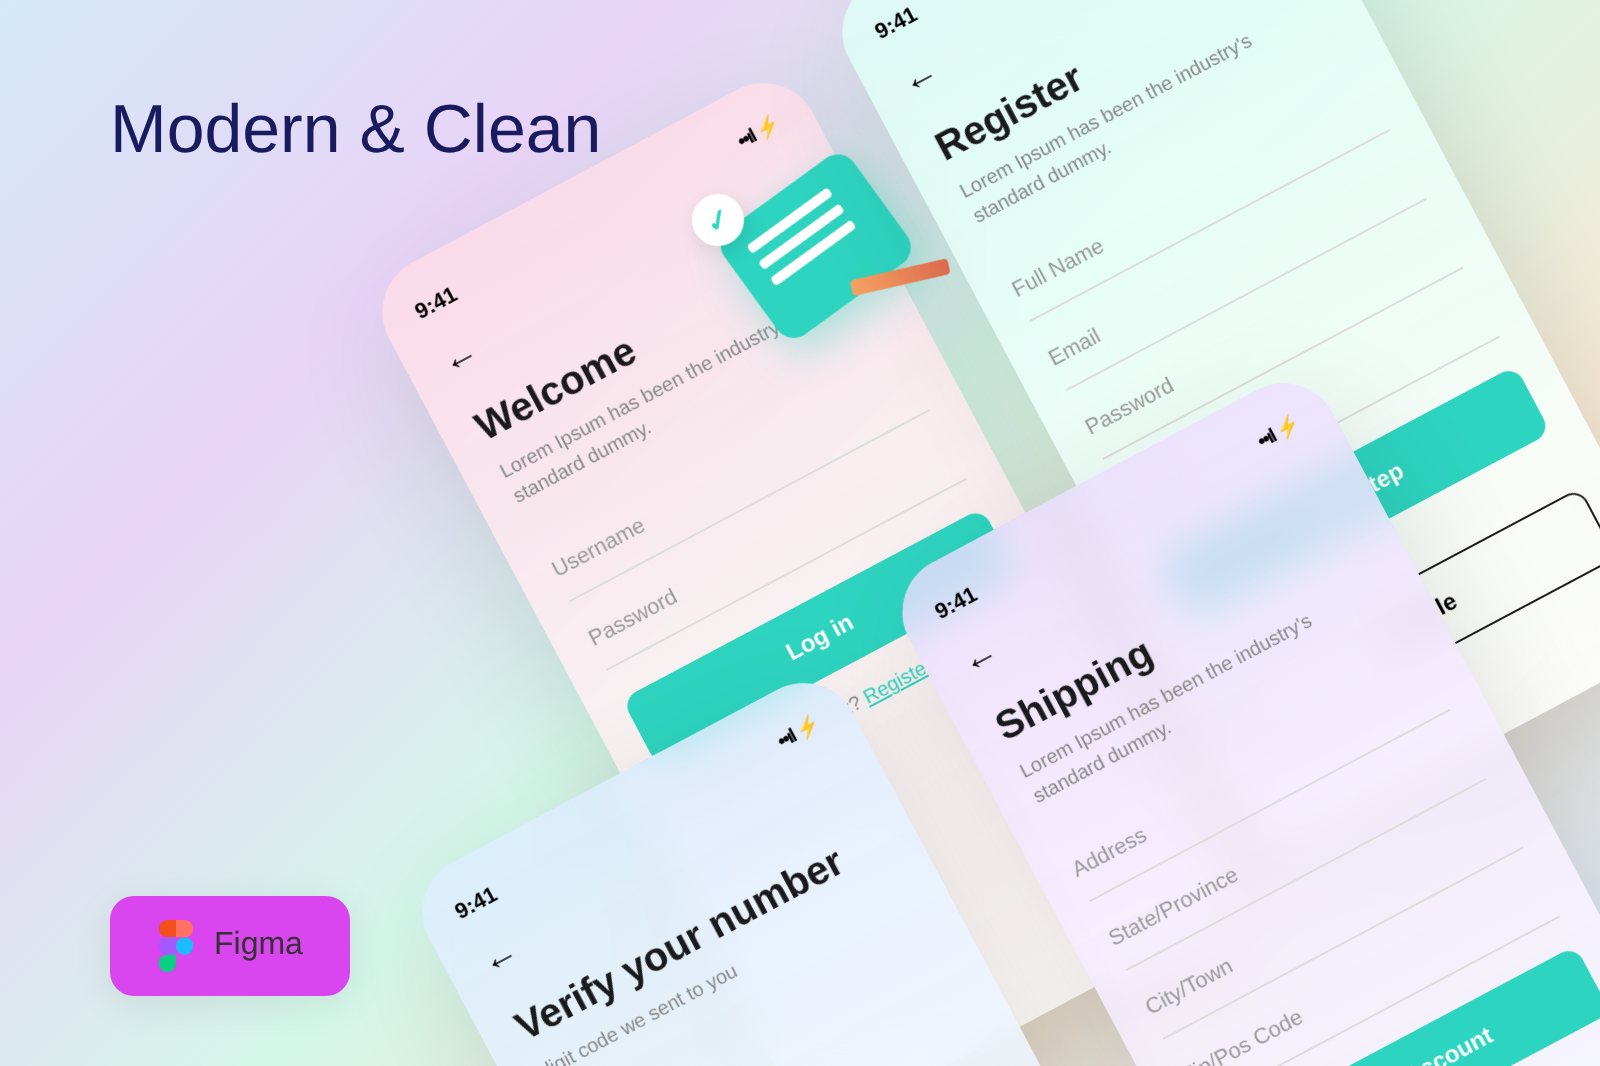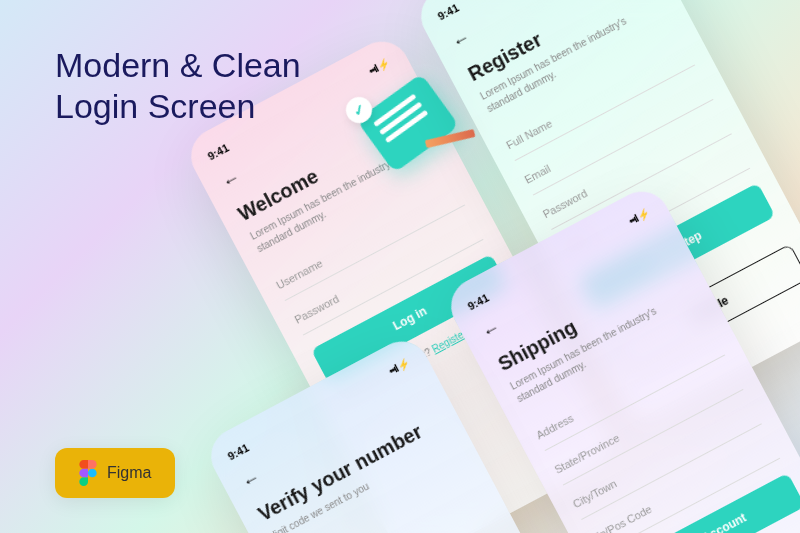--- a/index.html
+++ b/index.html
@@ -1,18 +1,18 @@
 <!DOCTYPE html>
 <html><head>
 <meta charset="utf-8">
 <style>
 *{margin:0;padding:0;box-sizing:border-box;font-family:-apple-system,BlinkMacSystemFont,'Segoe UI',sans-serif}
 body{width:800px;height:533px;overflow:hidden;background:linear-gradient(135deg,#d4e9f7 0%,#e8d4f7 25%,#d4f7e9 50%,#f7e9d4 75%,#d4e4f7 100%);position:relative}
 .hero-title{position:absolute;top:45px;left:55px;font-size:34px;font-weight:400;color:#1a1a5e;line-height:1.2;z-index:10}
-.figma-badge{position:absolute;bottom:35px;left:55px;background:#eab308;border-radius:12px;padding:12px 24px;display:flex;align-items:center;gap:10px;box-shadow:0 4px 20px rgba(0,0,0,0.08);z-index:10}
+.figma-badge{position:absolute;bottom:35px;left:55px;background:#d946ef;border-radius:12px;padding:12px 24px;display:flex;align-items:center;gap:10px;box-shadow:0 4px 20px rgba(0,0,0,0.08);z-index:10}
 .figma-logo{width:18px;height:26px}
 .figma-text{font-size:16px;font-weight:500;color:#333}
 .phone{position:absolute;width:240px;height:480px;background:rgba(255,255,255,0.7);border-radius:28px;padding:18px;box-shadow:0 20px 60px rgba(0,0,0,0.12);backdrop-filter:blur(10px)}
 .phone .status{display:flex;justify-content:space-between;align-items:center;font-size:11px;font-weight:600;margin-bottom:12px}
 .phone .back{font-size:18px;margin-bottom:16px}
 .phone h2{font-size:20px;font-weight:700;color:#1a1a1a;margin-bottom:6px}
 .phone .sub{font-size:10px;color:#888;line-height:1.4;margin-bottom:18px}
 .phone .field{border-bottom:1px solid #ddd;padding:10px 0;font-size:11px;color:#999;margin-bottom:6px}
 .phone .btn-primary{background:#2dd4bf;color:#fff;text-align:center;padding:12px;border-radius:8px;font-size:12px;font-weight:600;margin-top:16px}
 .phone .btn-outline{border:1.5px solid #1a1a1a;text-align:center;padding:12px;border-radius:8px;font-size:12px;font-weight:600;margin-top:10px}
@@ -28,21 +28,20 @@
 .illus .card::before{content:'';position:absolute;top:12px;left:12px;width:50px;height:5px;background:#fff;border-radius:2px;box-shadow:0 10px 0 #fff,0 20px 0 #fff}
 .illus .check{position:absolute;width:26px;height:26px;background:#fff;border-radius:50%;top:0;left:0;display:flex;align-items:center;justify-content:center;color:#2dd4bf;font-weight:bold;font-size:14px;box-shadow:0 4px 10px rgba(0,0,0,0.1)}
 .illus .pencil{position:absolute;width:50px;height:8px;background:linear-gradient(90deg,#f4a261,#e76f51);bottom:5px;right:5px;border-radius:2px;transform:rotate(15deg)}
 .signal{font-size:10px;letter-spacing:-1px}
 </style>
 </head>
 <body>
 
 <div class="hero-title">
   <div>Modern &amp; Clean</div>
-  <div>Login Screen</div>
 </div>
 
 <div class="figma-badge">
   <svg class="figma-logo" viewBox="0 0 38 57">
       <path fill="#1abcfe" d="M19 28.5a9.5 9.5 0 1 1 19 0 9.5 9.5 0 0 1-19 0z"></path>
       <path fill="#0acf83" d="M0 47.5A9.5 9.5 0 0 1 9.5 38H19v9.5a9.5 9.5 0 0 1-19 0z"></path>
       <path fill="#ff7262" d="M19 0v19h9.5a9.5 9.5 0 1 0 0-19H19z"></path>
       <path fill="#f24e1e" d="M0 9.5A9.5 9.5 0 0 0 9.5 19H19V0H9.5A9.5 9.5 0 0 0 0 9.5z"></path>
       <path fill="#a259ff" d="M0 28.5A9.5 9.5 0 0 0 9.5 38H19V19H9.5A9.5 9.5 0 0 0 0 28.5z"></path>
     </svg>

